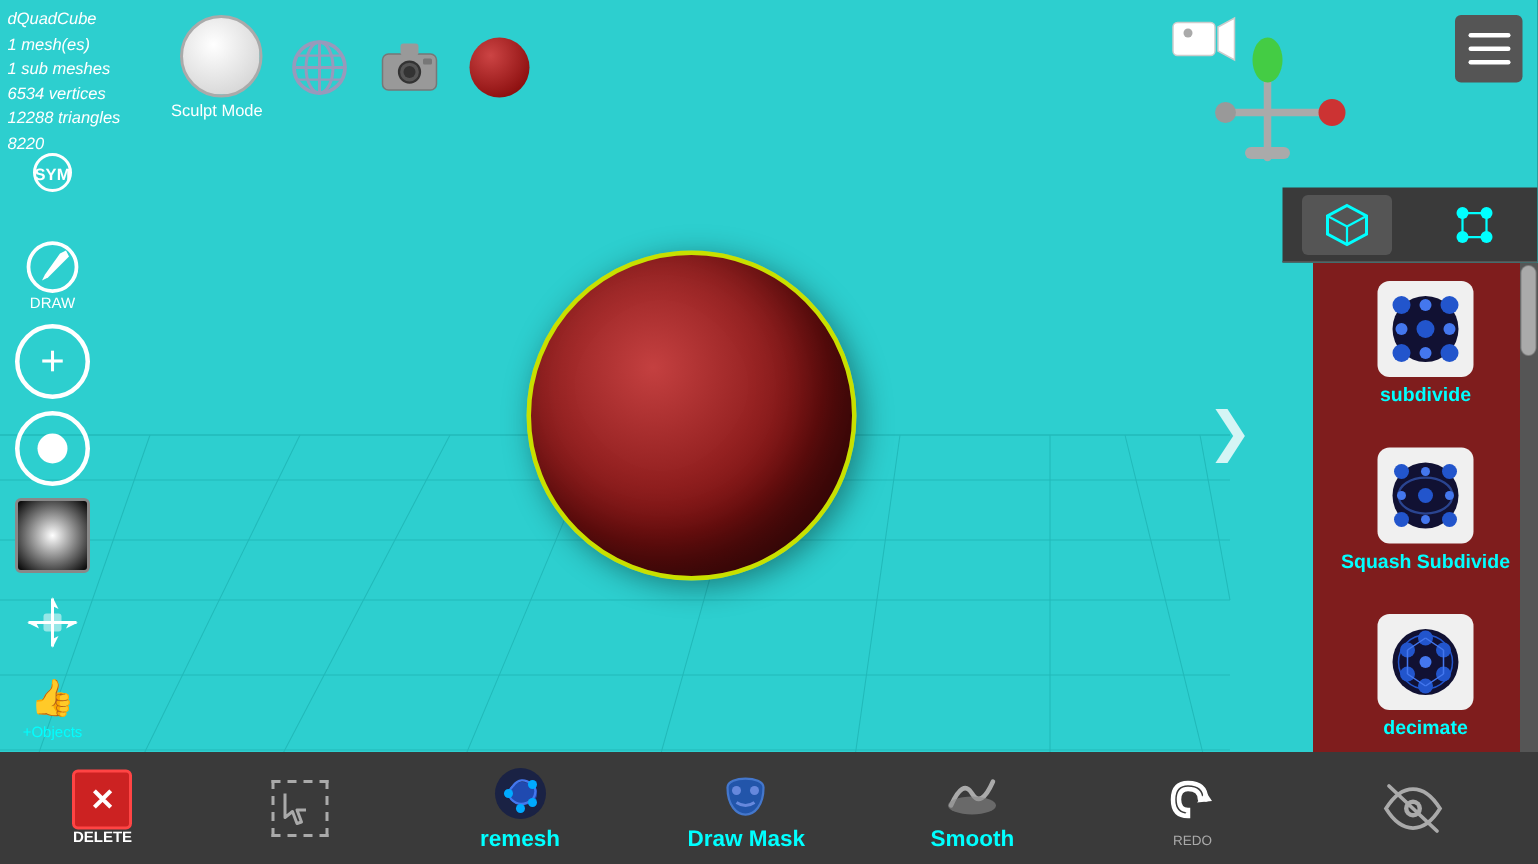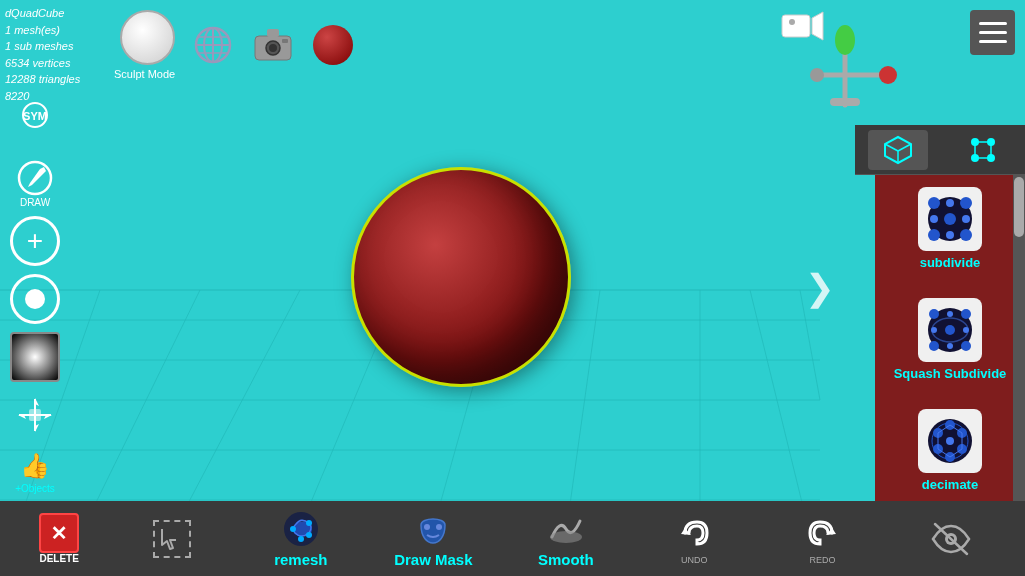--- a/index.html
+++ b/index.html
@@ -752,29 +752,20 @@
     <div class="bottom-tool">
       <div class="bottom-icon">
         <svg width="40" height="40" viewBox="0 0 40 40">
           <path d="M6 28 Q14 10 20 20 Q26 30 34 12" fill="none" stroke="#aaa" stroke-width="3" stroke-linecap="round"></path>
           <ellipse cx="20" cy="28" rx="16" ry="6" fill="#888" opacity="0.6"></ellipse>
         </svg>
       </div>
       <div class="bottom-label">Smooth</div>
     </div>
 
-    <div class="bottom-tool">
-      <div class="bottom-icon">
-        <svg width="38" height="38" viewBox="0 0 38 38">
-          <path d="M10 19 Q10 8 22 8 Q32 8 32 19 Q32 30 22 30 L22 26 Q28 26 28 19 Q28 12 22 12 Q14 12 14 19" fill="none" stroke="white" stroke-width="3" stroke-linecap="round"></path>
-          <polygon points="10,14 6,20 16,21" fill="white"></polygon>
-        </svg>
-      </div>
-      <div class="sub-label">UNDO</div>
-    </div>
 
     <div class="bottom-tool">
       <div class="bottom-icon">
         <svg width="38" height="38" viewBox="0 0 38 38">
           <path d="M28 19 Q28 8 16 8 Q6 8 6 19 Q6 30 16 30 L16 26 Q10 26 10 19 Q10 12 16 12 Q24 12 24 19" fill="none" stroke="white" stroke-width="3" stroke-linecap="round"></path>
           <polygon points="28,14 32,20 22,21" fill="white"></polygon>
         </svg>
       </div>
       <div class="sub-label">REDO</div>
     </div>

